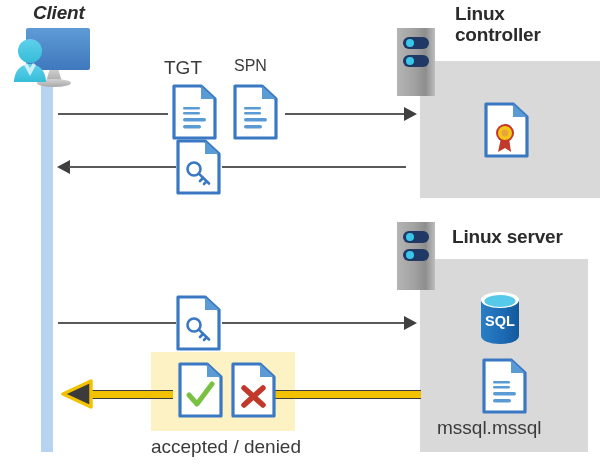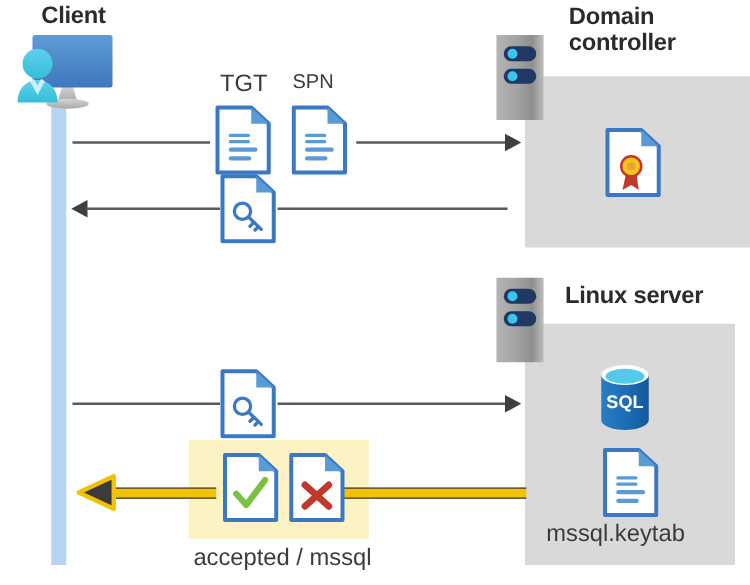--- a/index.html
+++ b/index.html
@@ -13,27 +13,27 @@
   
   .panel{background:#d9d9d9;}
   #dc-panel{left:420px;top:61px;width:180px;height:137px;}
   #linux-panel{left:420px;top:259px;width:168px;height:193px;}
 
   
   .title{
     font-weight:bold;color:#2b2b2b;line-height:1.12;
     letter-spacing:-0.2px;
   }
-  #client-title{left:33px;top:2px;font-size:19px;}
+  #client-title{left:33px;top:2px;font-size:19px;font-style:italic;}
   #dc-title{left:455px;top:3px;font-size:19px;width:140px;}
   #linux-title{left:452px;top:226px;font-size:19px;width:150px;}
 
   
   .plain-label{color:#3b3b3b;}
-  #tgt-label{left:176px;top:57px;font-size:19px;}
+  #tgt-label{left:164px;top:57px;font-size:19px;}
   #spn-label{left:234px;top:57px;font-size:16px;}
   #keytab-label{left:437px;top:417px;font-size:19px;}
   #verdict-label{left:141px;top:436px;font-size:19px;width:170px;text-align:center;}
 
   
   #lifeline{left:41px;top:84px;width:12px;height:368px;background:#b6d4f0;}
 
   
   #client-icon{left:6px;top:24px;width:92px;height:72px;}
 
@@ -139,21 +139,21 @@
   <svg width="38" height="68" viewBox="0 0 38 68">
     <rect x="0" y="0" width="38" height="68" fill="url(#rk)"></rect>
     <rect x="6" y="9" width="26" height="12" rx="6" fill="#1f3864"></rect>
     <circle cx="13" cy="15" r="4" fill="#39c6e8"></circle>
     <rect x="6" y="27" width="26" height="12" rx="6" fill="#1f3864"></rect>
     <circle cx="13" cy="33" r="4" fill="#39c6e8"></circle>
   </svg>
 </div>
 
 <div class="abs title" id="client-title">Client</div>
-<div class="abs title" id="dc-title" style="white-space:pre-line;">Domain
+<div class="abs title" id="dc-title" style="white-space:pre-line;">Linux
 controller</div>
 <div class="abs title" id="linux-title">Linux server</div>
 
 <div class="abs gline" id="r1-a"></div>
 <div class="abs gline" id="r1-b"></div>
 <div class="abs garrow-right" id="r1-head"></div>
 
 <div class="abs plain-label" id="tgt-label">TGT</div>
 <div class="abs plain-label" id="spn-label">SPN</div>
 
@@ -239,21 +239,21 @@
   <svg width="45" height="56" viewBox="0 0 45 56">
     <path d="M2 2 H29 L43 15 V54 H2 Z" fill="#ffffff" stroke="#3a78c3" stroke-width="3.2" stroke-linejoin="round"></path>
     <path d="M29 2 L43 15 H29 Z" fill="#5b9bd5"></path>
     <g stroke="#c0392b" stroke-width="5.5" stroke-linecap="round">
       <line x1="13" y1="26" x2="32" y2="43"></line>
       <line x1="32" y1="26" x2="13" y2="43"></line>
     </g>
   </svg>
 </div>
 
-<div class="abs plain-label" id="verdict-label">accepted / mssql</div>
+<div class="abs plain-label" id="verdict-label">accepted / denied</div>
 
 <div class="doc" style="left:484px;top:102px;">
   <svg width="45" height="56" viewBox="0 0 45 56">
     <path d="M2 2 H29 L43 15 V54 H2 Z" fill="#ffffff" stroke="#3a78c3" stroke-width="3.2" stroke-linejoin="round"></path>
     <path d="M29 2 L43 15 H29 Z" fill="#5b9bd5"></path>
     <path d="M17 36 L14 50 L21 46 L27 50 L25 36 Z" fill="#c0392b"></path>
     <circle cx="21" cy="31" r="9" fill="#c0392b"></circle>
     <circle cx="21" cy="31" r="7" fill="#f5c518"></circle>
     <circle cx="21" cy="31" r="3.4" fill="#e8a33d"></circle>
   </svg>
@@ -281,13 +281,13 @@
     <path d="M29 2 L43 15 H29 Z" fill="#5b9bd5"></path>
     <g fill="#5b9bd5">
       <rect x="11" y="23" width="17" height="2.6" rx="1.3"></rect>
       <rect x="11" y="28" width="17" height="2.6" rx="1.3"></rect>
       <rect x="11" y="34" width="23" height="3.4" rx="1.7"></rect>
       <rect x="11" y="41" width="18" height="3.4" rx="1.7"></rect>
     </g>
   </svg>
 </div>
 
-<div class="abs plain-label" id="keytab-label">mssql.keytab</div>
+<div class="abs plain-label" id="keytab-label">mssql.mssql</div>
 
 </body></html>

